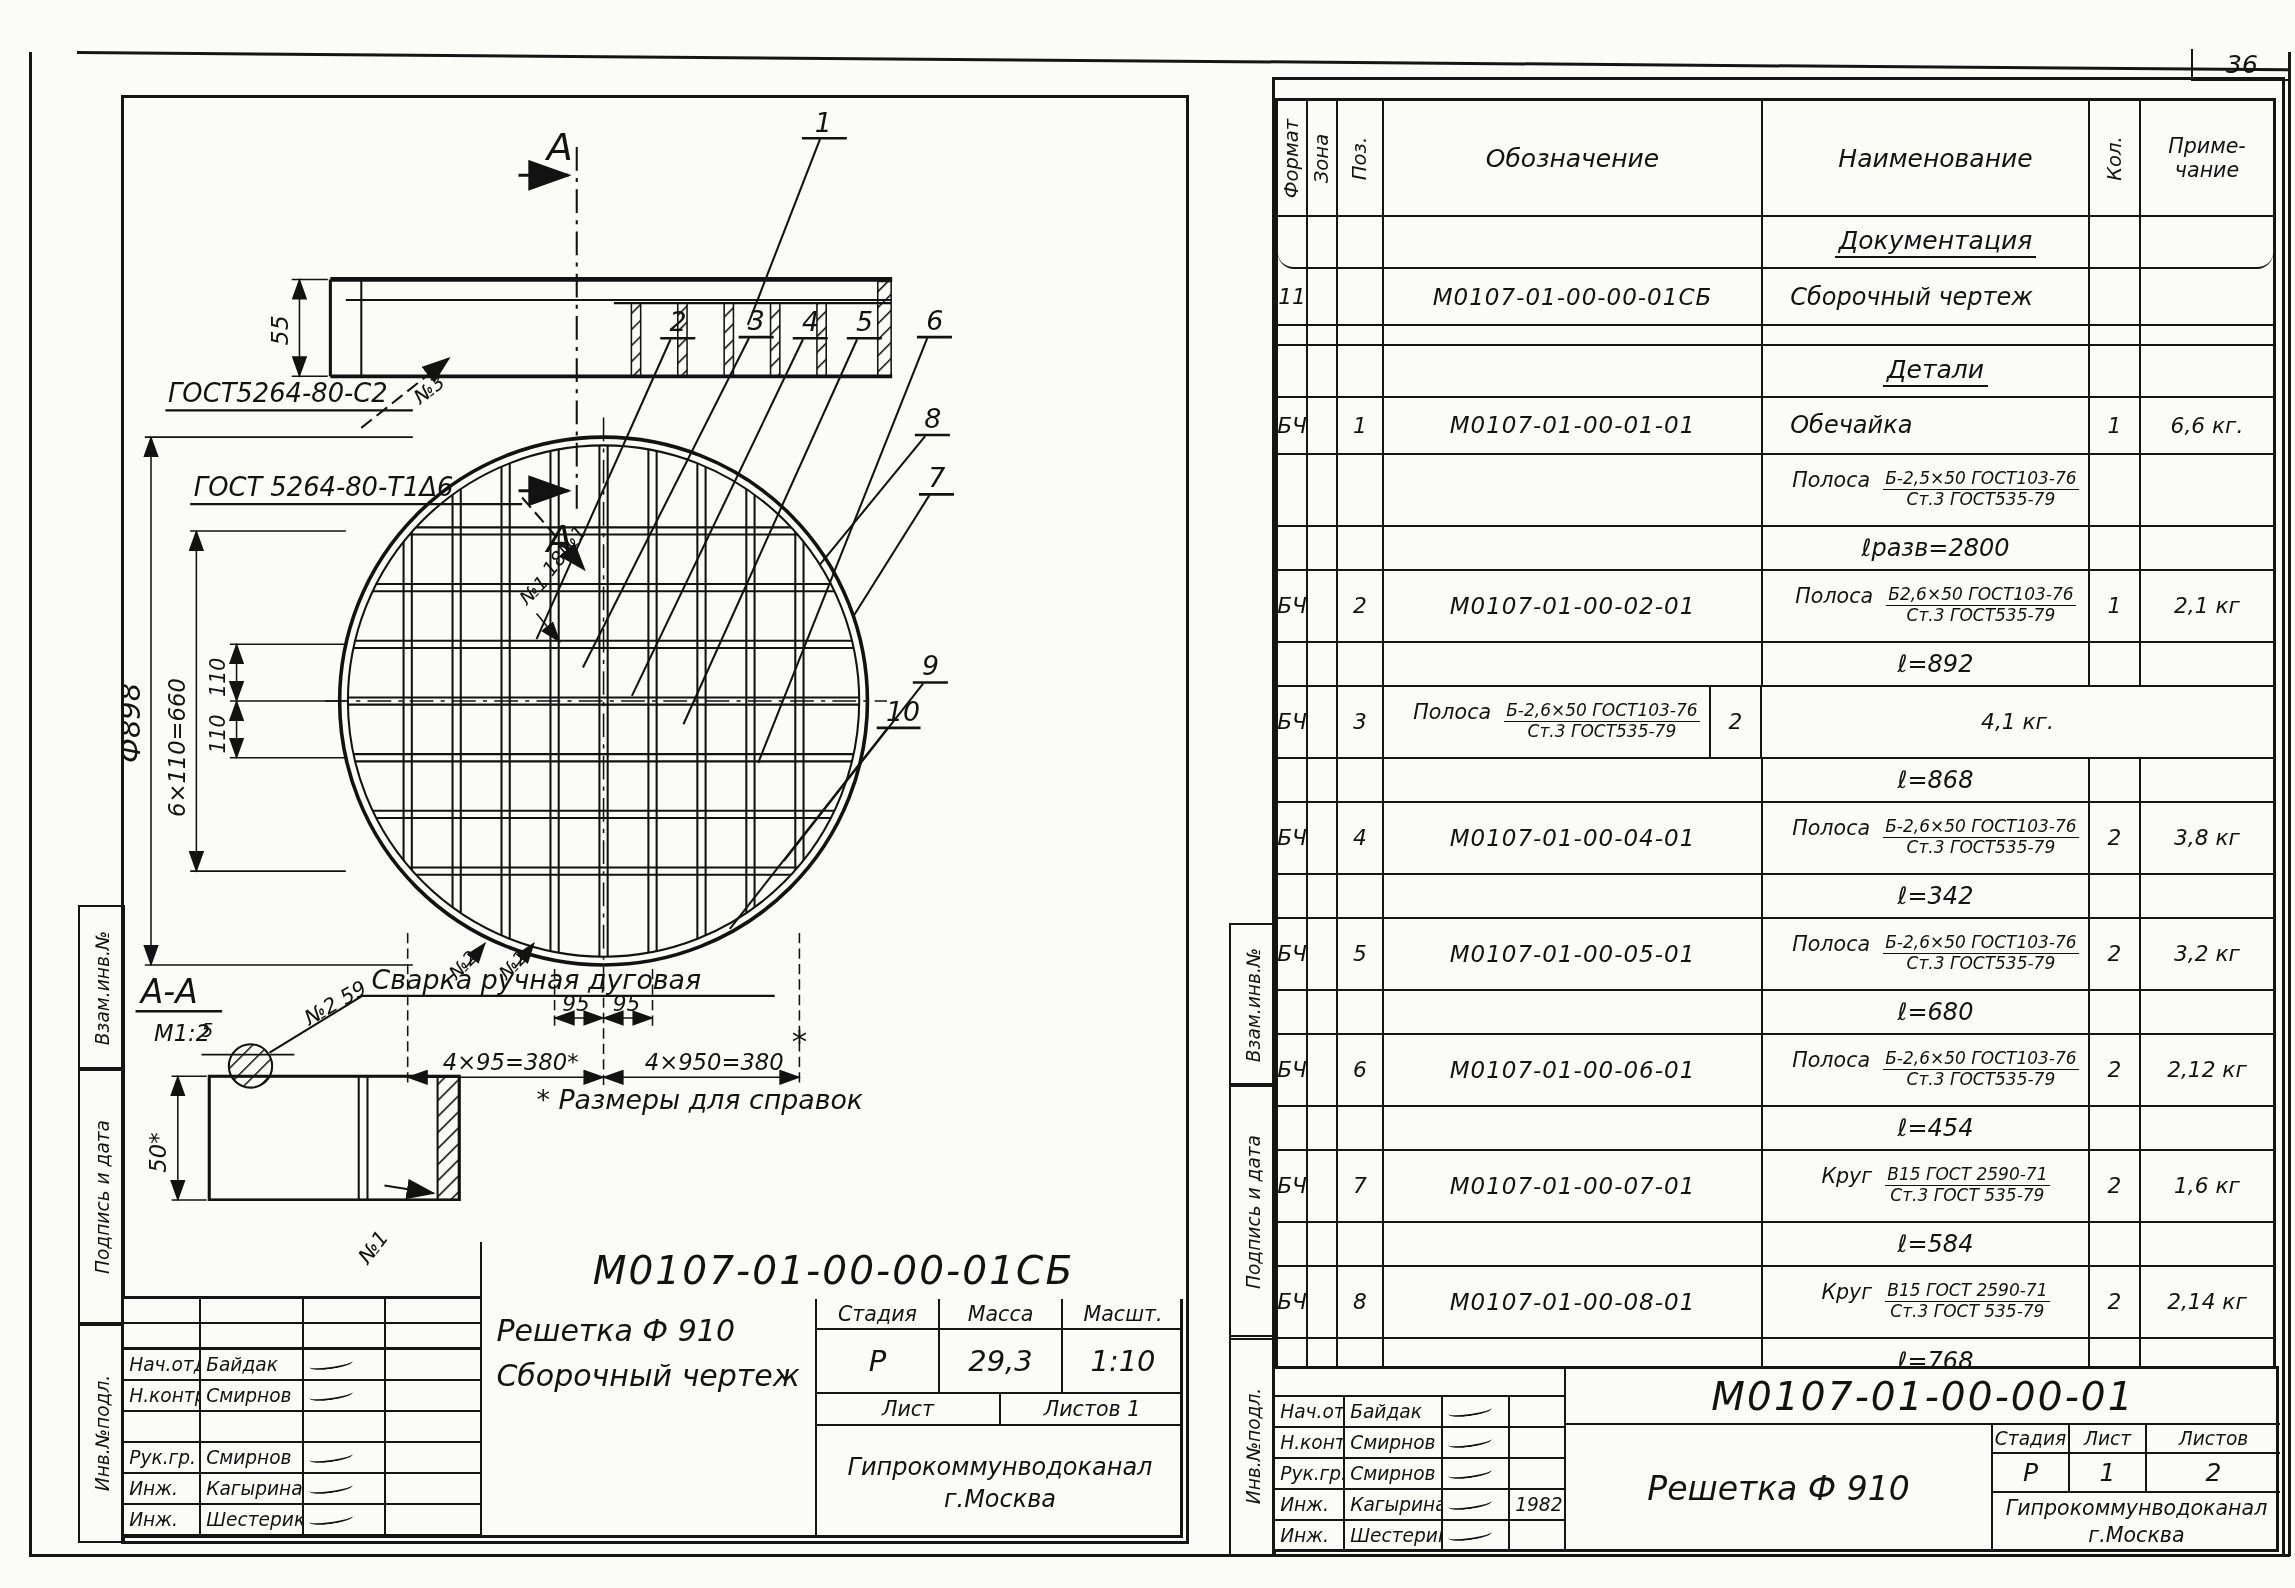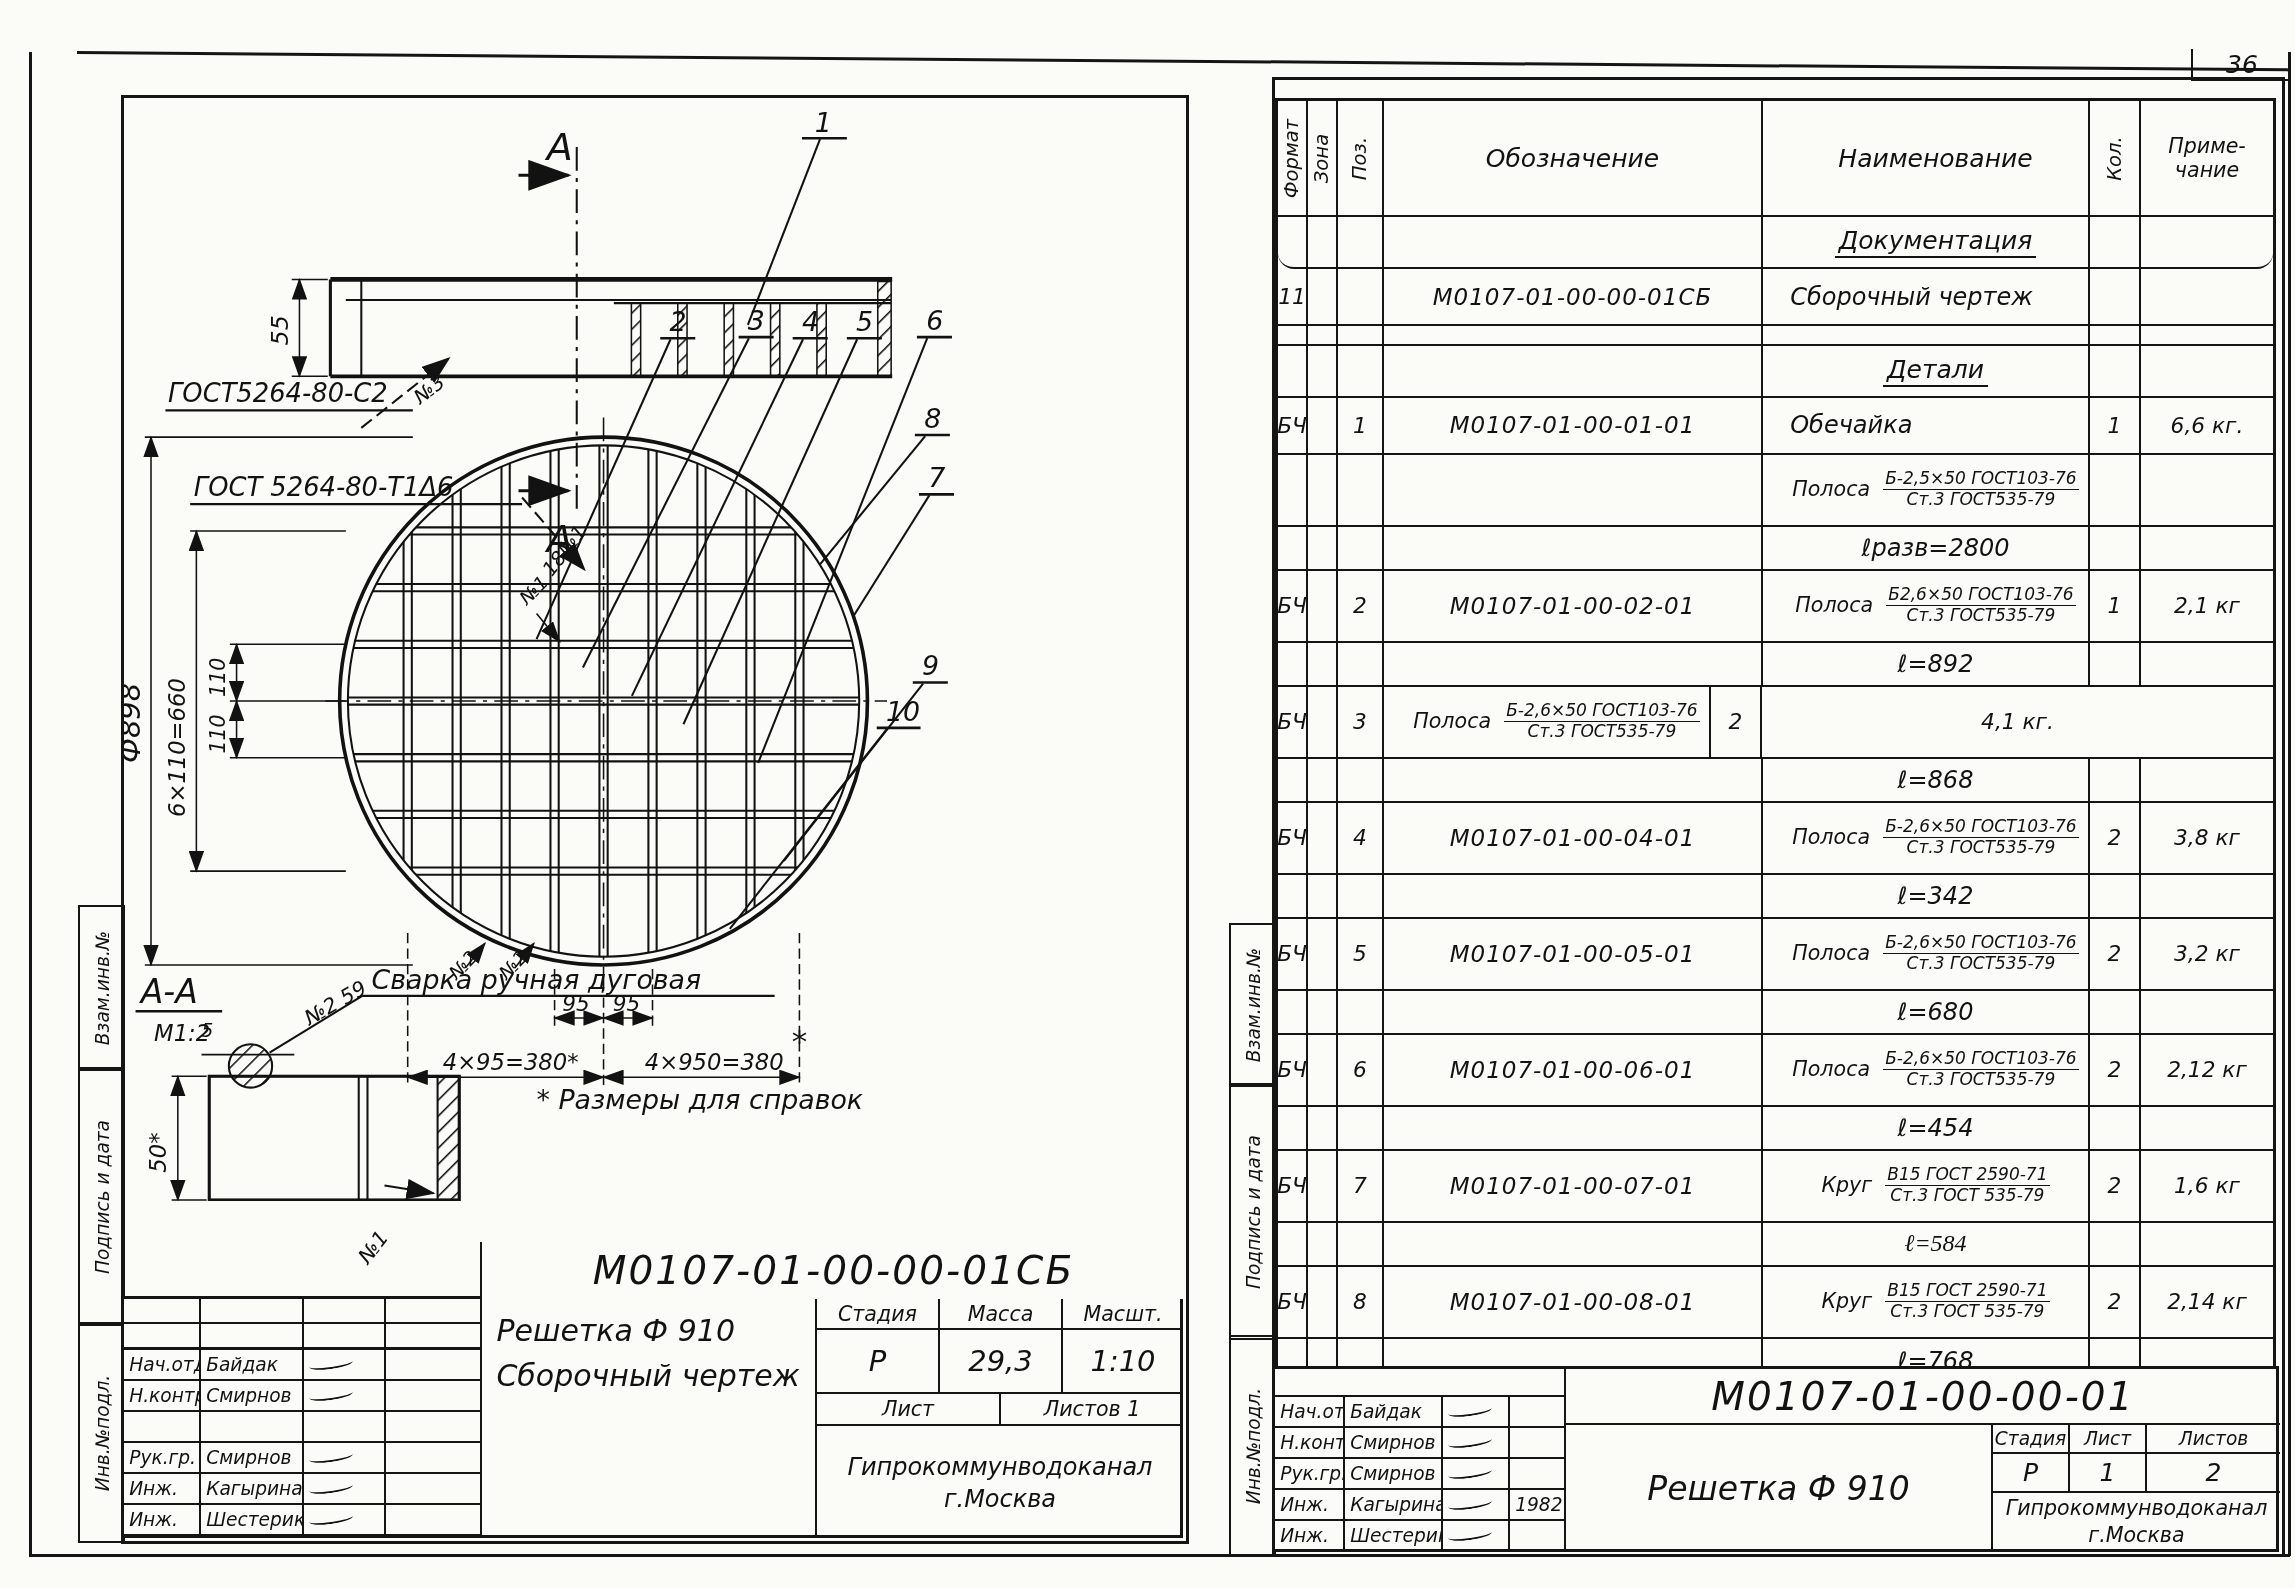--- a/index.html
+++ b/index.html
@@ -20,21 +20,21 @@
          overflow:hidden;position:relative;}
   .scell:last-child{border-right:none;}
   .c-fmt{width:30px;} .c-zona{width:30px;} .c-poz{width:46px;} .c-des{width:379px;}
   .c-name{width:327px;padding-left:20px;} .c-qty{width:51px;} .c-note{flex:1;}
   .hdr .vert{transform:rotate(-90deg);white-space:nowrap;font-size:19.6px;}
   .hdr{font-size:21.7px;}
   .des-txt{font-size:23px;letter-spacing:1px;}
   .name-txt{font-size:24px;}
   .small-num{font-size:21.7px;}
   .sec-title{font-size:25px;border-bottom:2.1px solid #121212;padding:0 4.1px 1px 4.1px;}
-  .frac{display:flex;align-items:center;gap:13px;font-size:17px;line-height:1.05;}
+  .frac{display:flex;gap:13px;font-size:17px;line-height:1.05;}
   .frac .stack{display:inline-block;text-align:center;}
   .frac .num{display:block;border-bottom:1.5px solid #121212;padding:0 2.1px 1px 2.1px;}
   .frac .den{display:block;padding-top:1px;}
   .frac .lbl{font-size:20.6px;}
   .len-txt{font-size:24px;}
   
   .tb{position:absolute;border:3.1px solid #151515;box-sizing:border-box;}
   .role-row{display:flex;box-sizing:border-box;border-bottom:2.1px solid #151515;}
   .role-cell{box-sizing:border-box;border-right:2.1px solid #151515;display:flex;align-items:center;padding-left:5.2px;
              font-size:18.6px;overflow:hidden;}
@@ -708,21 +708,21 @@
               </span>
             </span>
           </div>
           <div class="scell c-qty">
             <span class="small-num">2</span>
           </div>
           <div class="scell c-note">
             <span class="small-num">1,6 кг</span>
           </div>
         </div>
-        <div class="srow" style="height: 44px; font-family: Liberation Serif, serif;">
+        <div class="srow" style="height: 44px;">
           <div class="scell c-fmt"></div>
           <div class="scell c-zona"></div>
           <div class="scell c-poz"></div>
           <div class="scell c-des"></div>
           <div class="scell c-name">
             <span class="len-txt">ℓ=584</span>
           </div>
           <div class="scell c-qty"></div>
           <div class="scell c-note"></div>
         </div>

